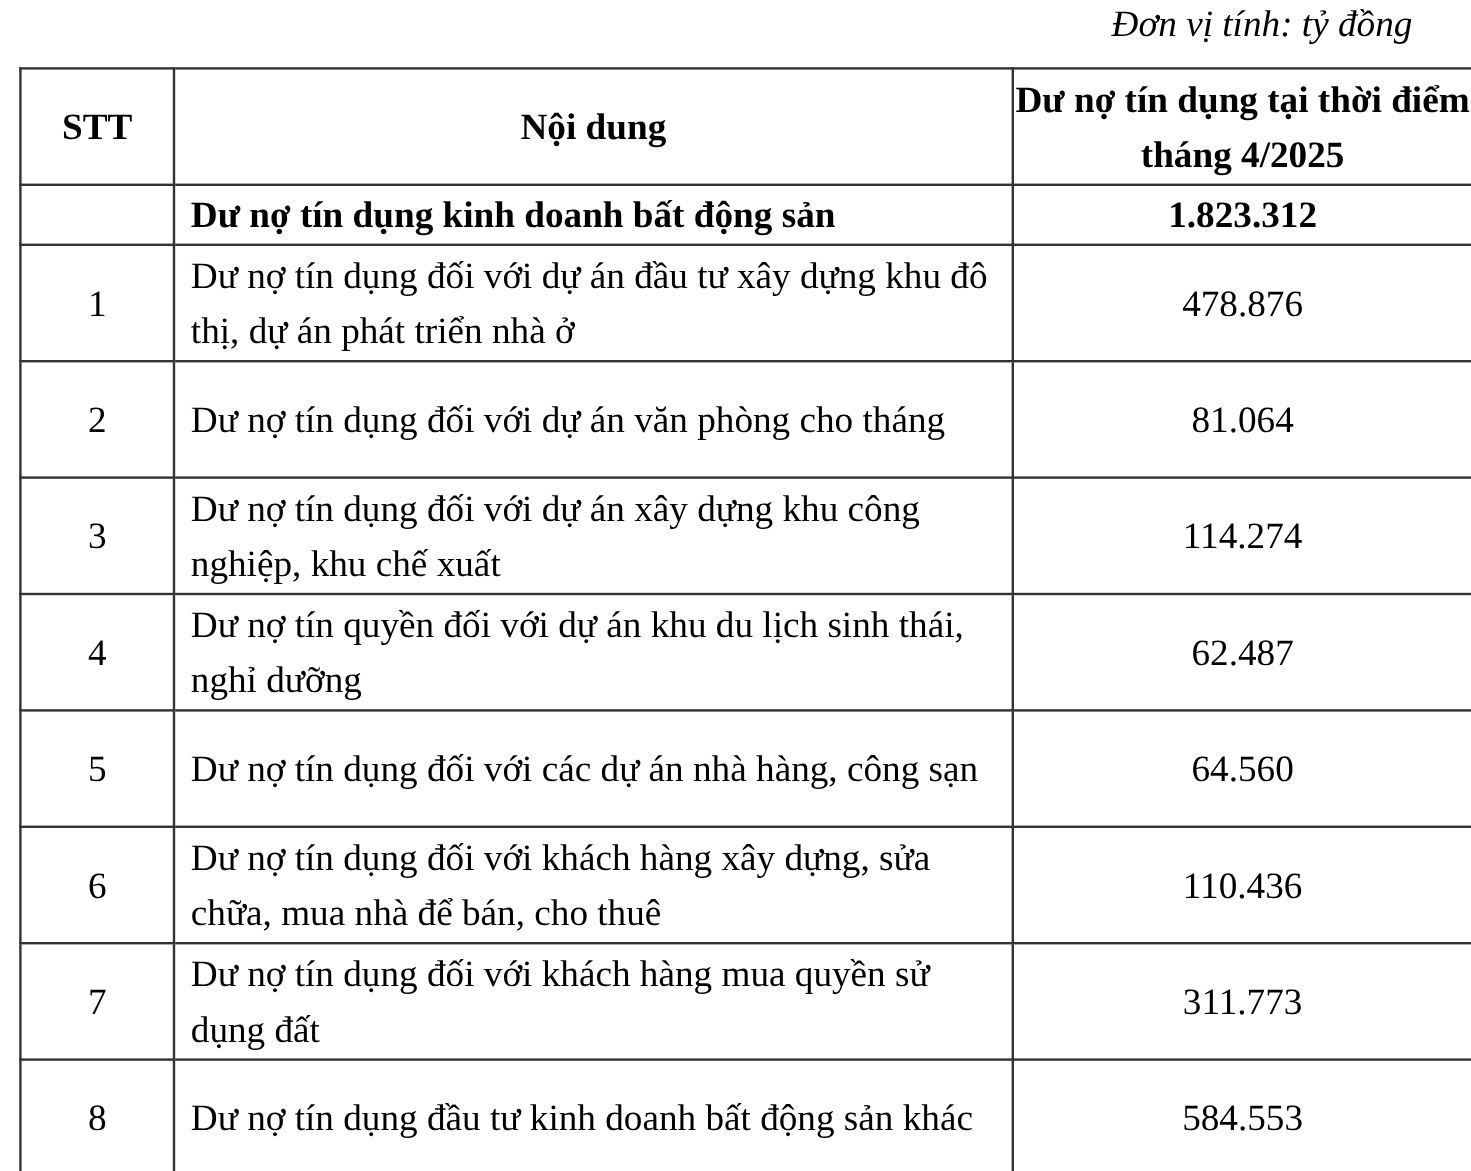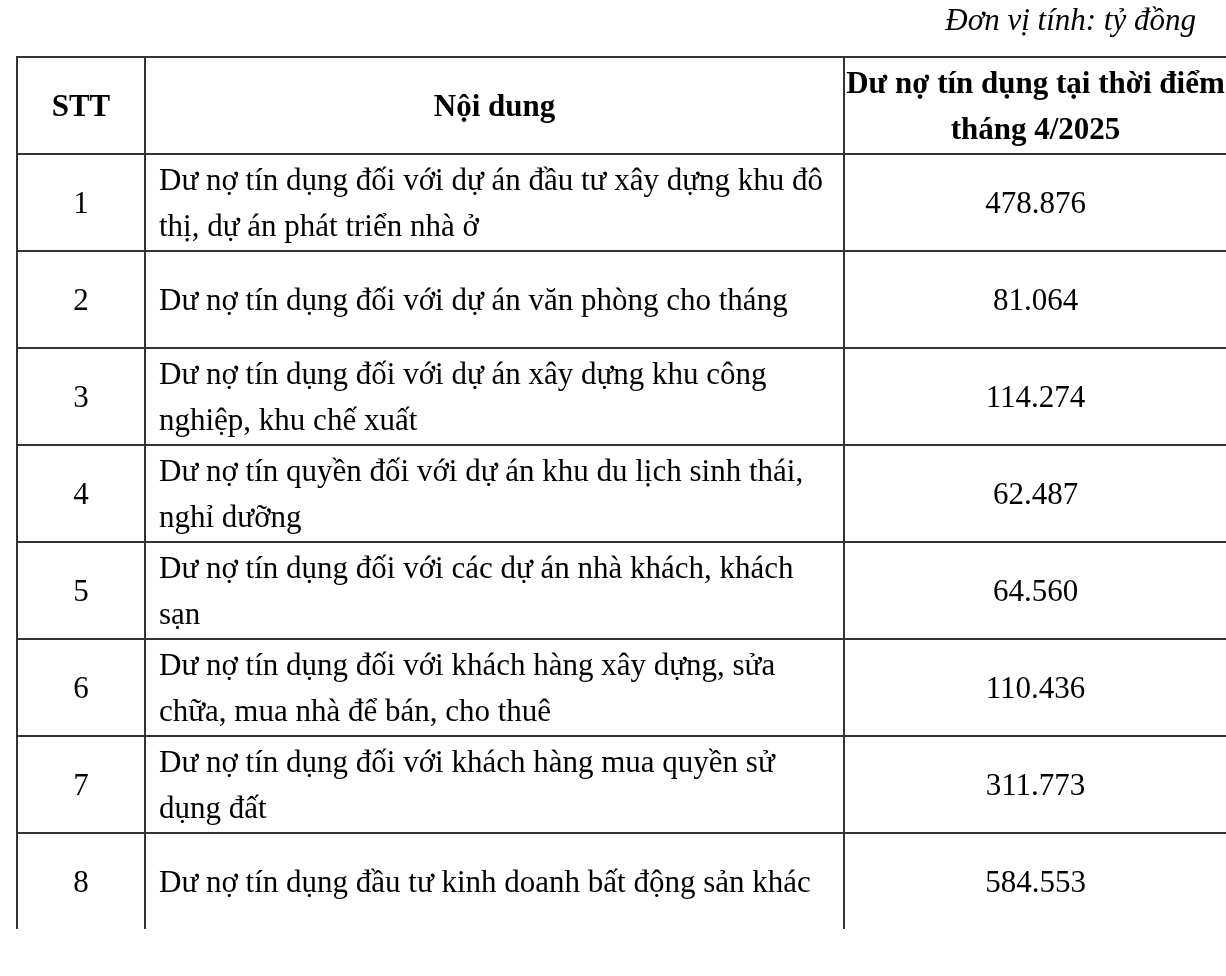--- a/index.html
+++ b/index.html
@@ -1,21 +1,21 @@
 <!DOCTYPE html>
 <html><head>
 <meta charset="utf-8">
 <style>
   html, body { margin: 0; padding: 0; background: #ffffff; }
   body {
     width: 1226px; height: 976px; overflow: hidden; position: relative;
     font-family: "Liberation Serif", "DejaVu Serif", serif; color: #000;
   }
   .unit {
-    position: absolute; top: 0; right: 30px; height: 40px;
+    position: absolute; top: 0; right: 49px; height: 40px;
     font-size: 31px; font-style: italic; line-height: 40px;
   }
   table {
     position: absolute; left: 16px; top: 56px;
     border-collapse: collapse; table-layout: fixed; width: 1210px;
   }
   col.c1 { width: 128px; }
   col.c2 { width: 699px; }
   col.c3 { width: 383px; }
   td, th {
@@ -44,20 +44,25 @@
       <col class="c3">
     </colgroup>
   <thead>
     <tr class="head">
       <th>STT</th>
       <th>Nội dung</th>
       <th>Dư nợ tín dụng tại thời điểm tháng 4/2025</th>
     </tr>
   </thead>
   <tbody>
+    <tr class="total">
+      <td class="stt"></td>
+      <td class="content">Dư nợ tín dụng kinh doanh bất động sản</td>
+      <td class="value">1.823.312</td>
+    </tr>
     <tr class="item">
       <td class="stt">1</td>
       <td class="content">Dư nợ tín dụng đối với dự án đầu tư xây dựng khu đô thị, dự án phát triển nhà ở</td>
       <td class="value">478.876</td>
     </tr>
     <tr class="item">
       <td class="stt">2</td>
       <td class="content">Dư nợ tín dụng đối với dự án văn phòng cho tháng</td>
       <td class="value">81.064</td>
     </tr>
@@ -66,21 +71,21 @@
       <td class="content">Dư nợ tín dụng đối với dự án xây dựng khu công nghiệp, khu chế xuất</td>
       <td class="value">114.274</td>
     </tr>
     <tr class="item">
       <td class="stt">4</td>
       <td class="content">Dư nợ tín quyền đối với dự án khu du lịch sinh thái, nghỉ dưỡng</td>
       <td class="value">62.487</td>
     </tr>
     <tr class="item">
       <td class="stt">5</td>
-      <td class="content">Dư nợ tín dụng đối với các dự án nhà khách, khách sạn</td>
+      <td class="content">Dư nợ tín dụng đối với các dự án nhà hàng, công sạn</td>
       <td class="value">64.560</td>
     </tr>
     <tr class="item">
       <td class="stt">6</td>
       <td class="content">Dư nợ tín dụng đối với khách hàng xây dựng, sửa chữa, mua nhà để bán, cho thuê</td>
       <td class="value">110.436</td>
     </tr>
     <tr class="item">
       <td class="stt">7</td>
       <td class="content">Dư nợ tín dụng đối với khách hàng mua quyền sử dụng đất</td>

